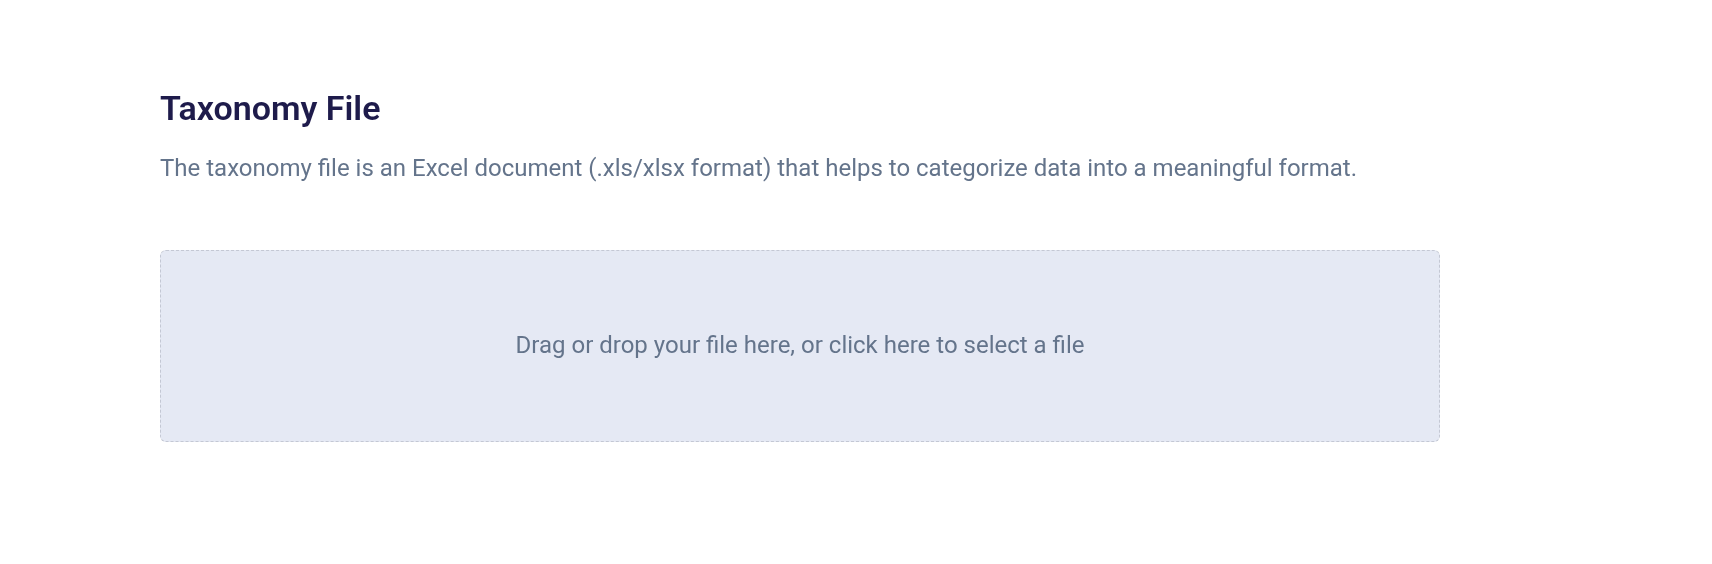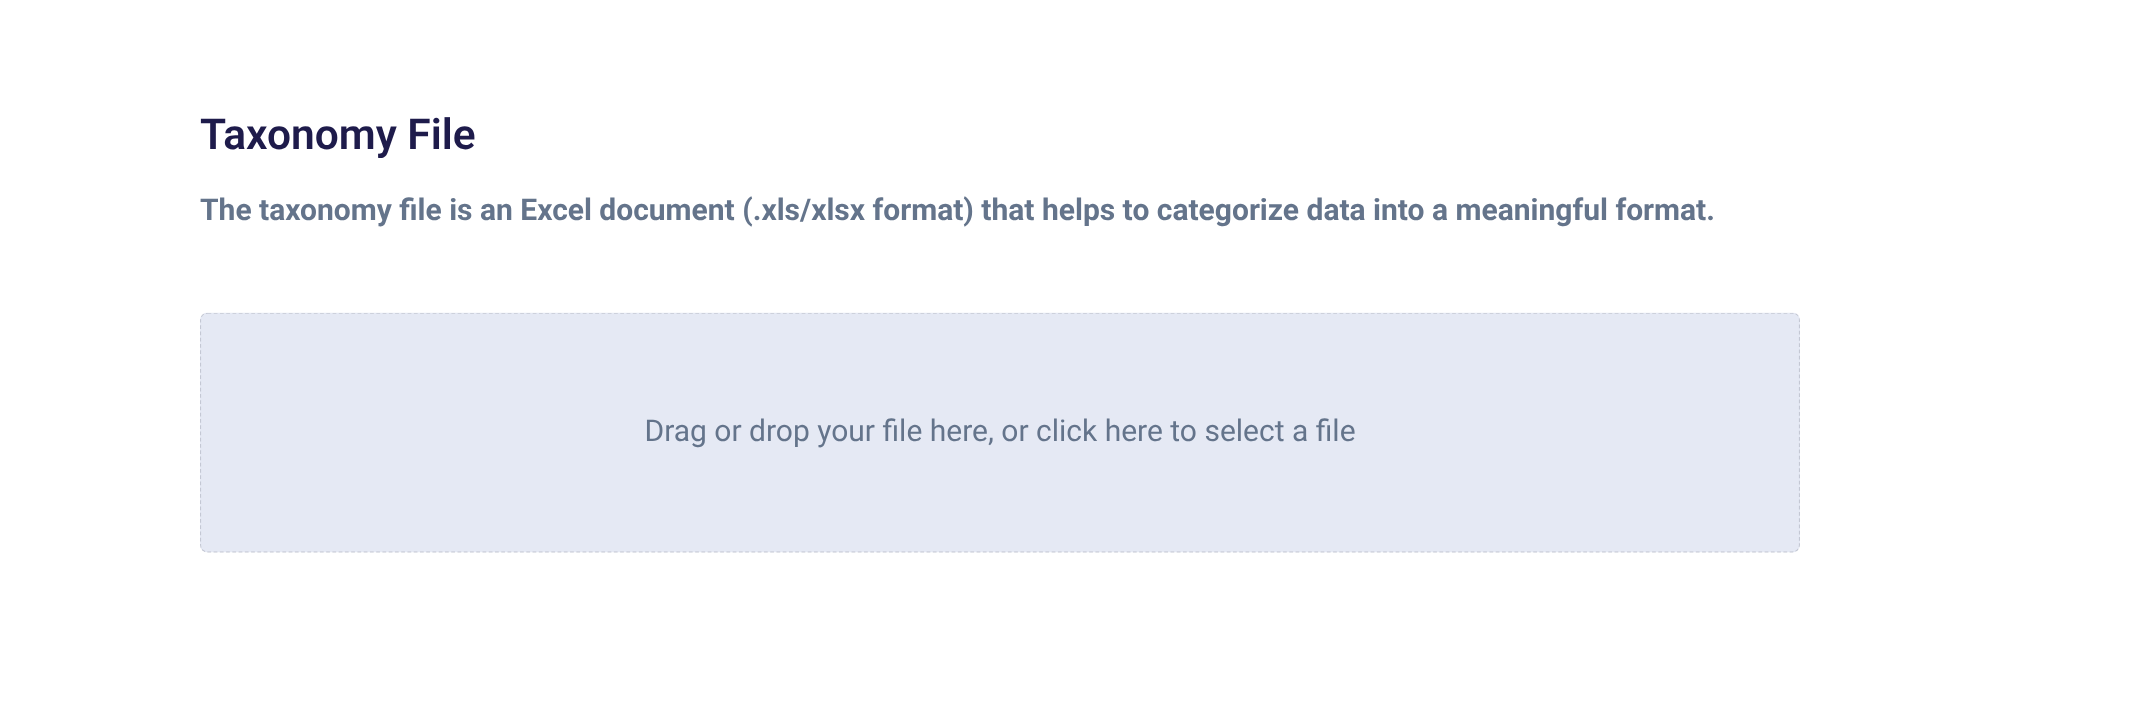--- a/index.html
+++ b/index.html
@@ -15,21 +15,21 @@
       padding: 88px 160px 0 160px;
     }
     .section-title {
       font-size: 34px;
       font-weight: 600;
       color: #1e1b4b;
       margin-bottom: 22px;
     }
     .section-description {
       font-size: 24px;
-      font-weight: 700;
+      font-weight: 400;
       color: #64748b;
       line-height: 1.5;
       max-width: 1280px;
       margin-bottom: 64px;
     }
     .dropzone {
       width: 1280px;
       height: 192px;
       background: #e5e9f4;
       border: 1.5px dashed #c4c8d4;

